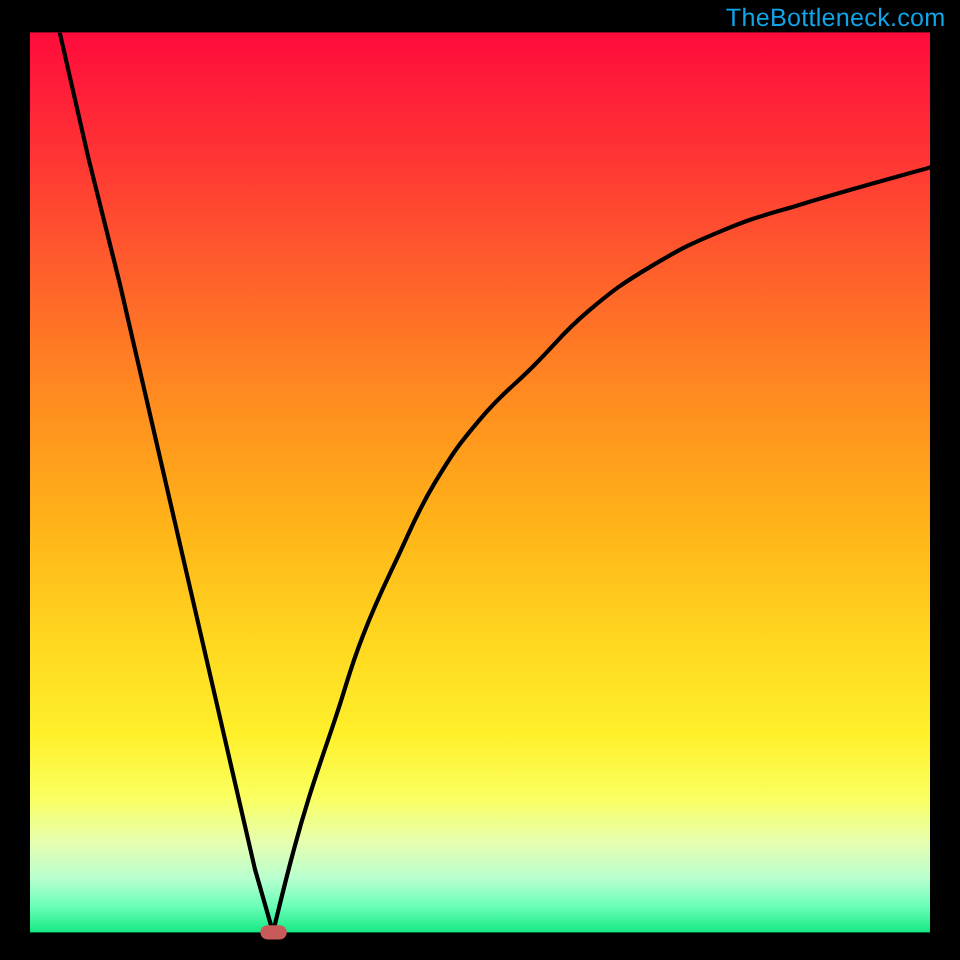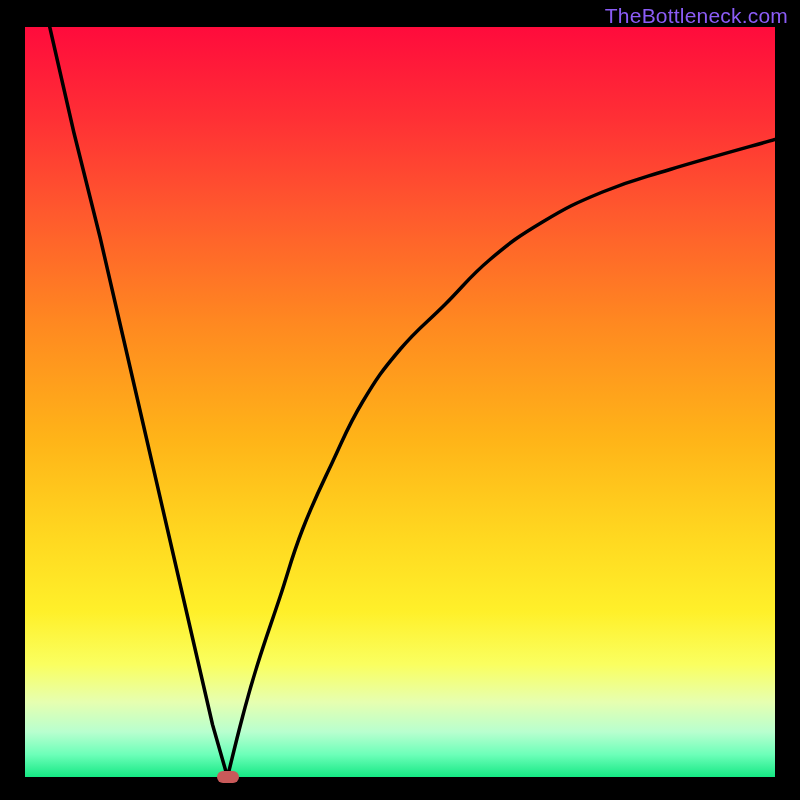--- a/index.html
+++ b/index.html
@@ -44,21 +44,21 @@
     width: 22px;
     height: 12px;
     background: #c95a5a;
     border-radius: 6px;
     transform: translate(-50%, -50%);
   }
   .watermark {
     position: absolute;
     top: 4px;
     right: 12px;
-    color: #8b5cf6;
+    color: #0ea5e9;
     font-size: 21px;
     font-weight: 500;
     letter-spacing: 0.2px;
   }
 </style>
 </head>
 <body>
 
 <div class="frame">
   <svg class="curve" viewBox="0 0 750 750" preserveAspectRatio="none">

